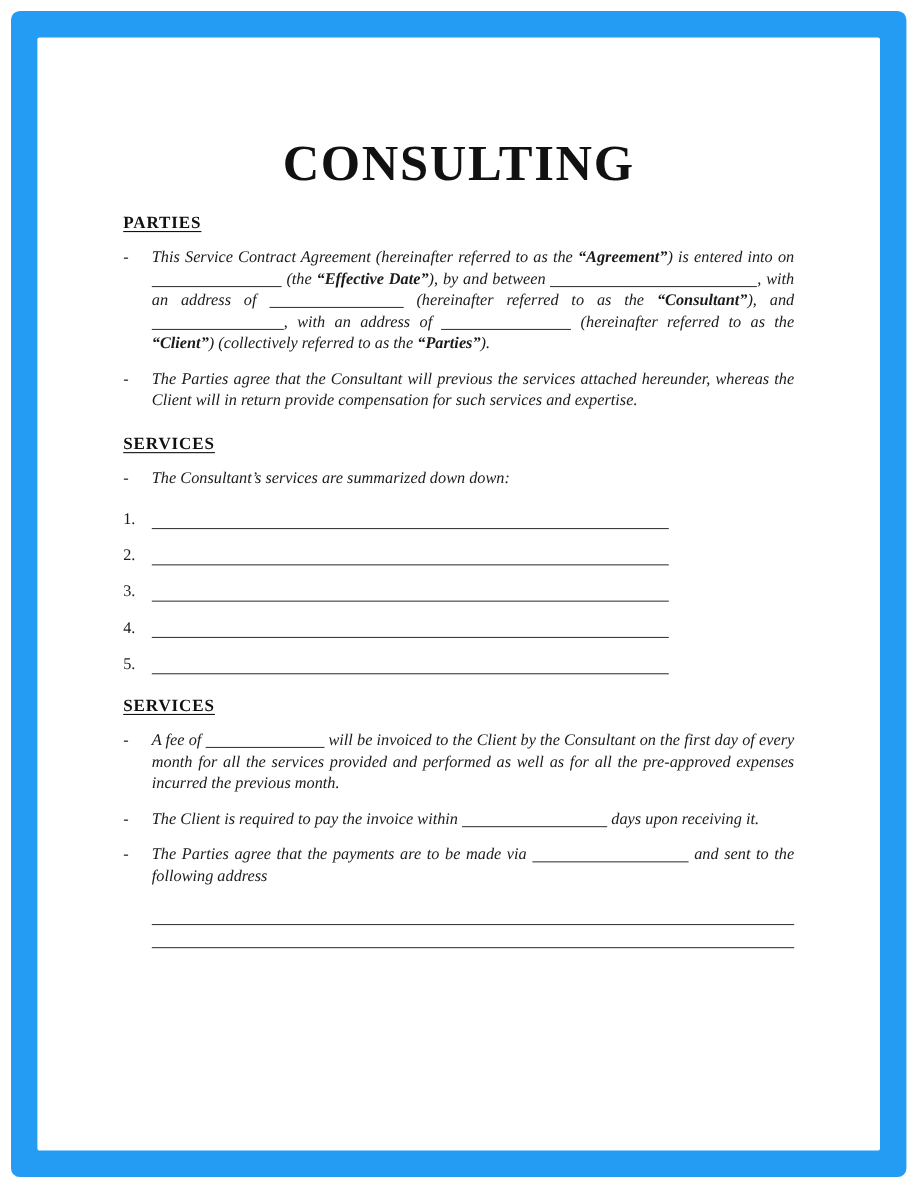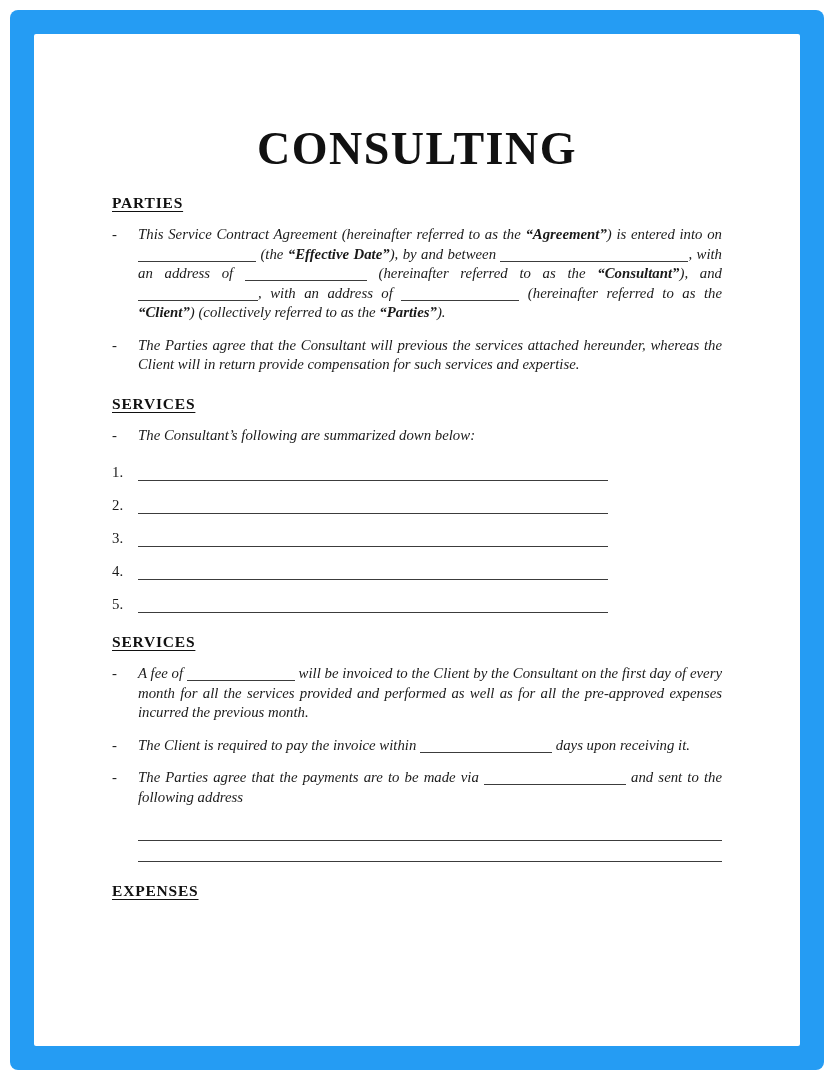--- a/index.html
+++ b/index.html
@@ -96,21 +96,21 @@
     </div>
 
     <div class="li">
       <span class="marker">-</span>
       <div class="body just">The Parties agree that the Consultant will previous the services attached hereunder, whereas the Client will in return provide compensation for such services and expertise.</div>
     </div>
 
     <h2 class="sec">SERVICES</h2>
     <div class="li">
       <span class="marker">-</span>
-      <div class="body">The Consultant’s following are summarized down below:</div>
+      <div class="body">The Consultant’s services are summarized down down:</div>
     </div>
 
     <div class="svc-block">
       <div class="svc-line">
         <span class="num">1.</span>
         <span class="blank" style="width: 470px;"></span>
       </div>
       <div class="svc-line">
         <span class="num">2.</span>
         <span class="blank" style="width: 470px;"></span>
@@ -141,16 +141,15 @@
     <div class="li">
       <span class="marker">-</span>
       <div class="body just">The Parties agree that the payments are to be made via <span class="blank" style="width: 142px;"></span> and sent to the following address</div>
     </div>
 
     <div class="addr">
       <div class="blank-line"></div>
       <div class="blank-line"></div>
     </div>
 
-    <h2 class="sec expenses">EXPENSES</h2>
 
   </div>
 </div>
 
 </body></html>

